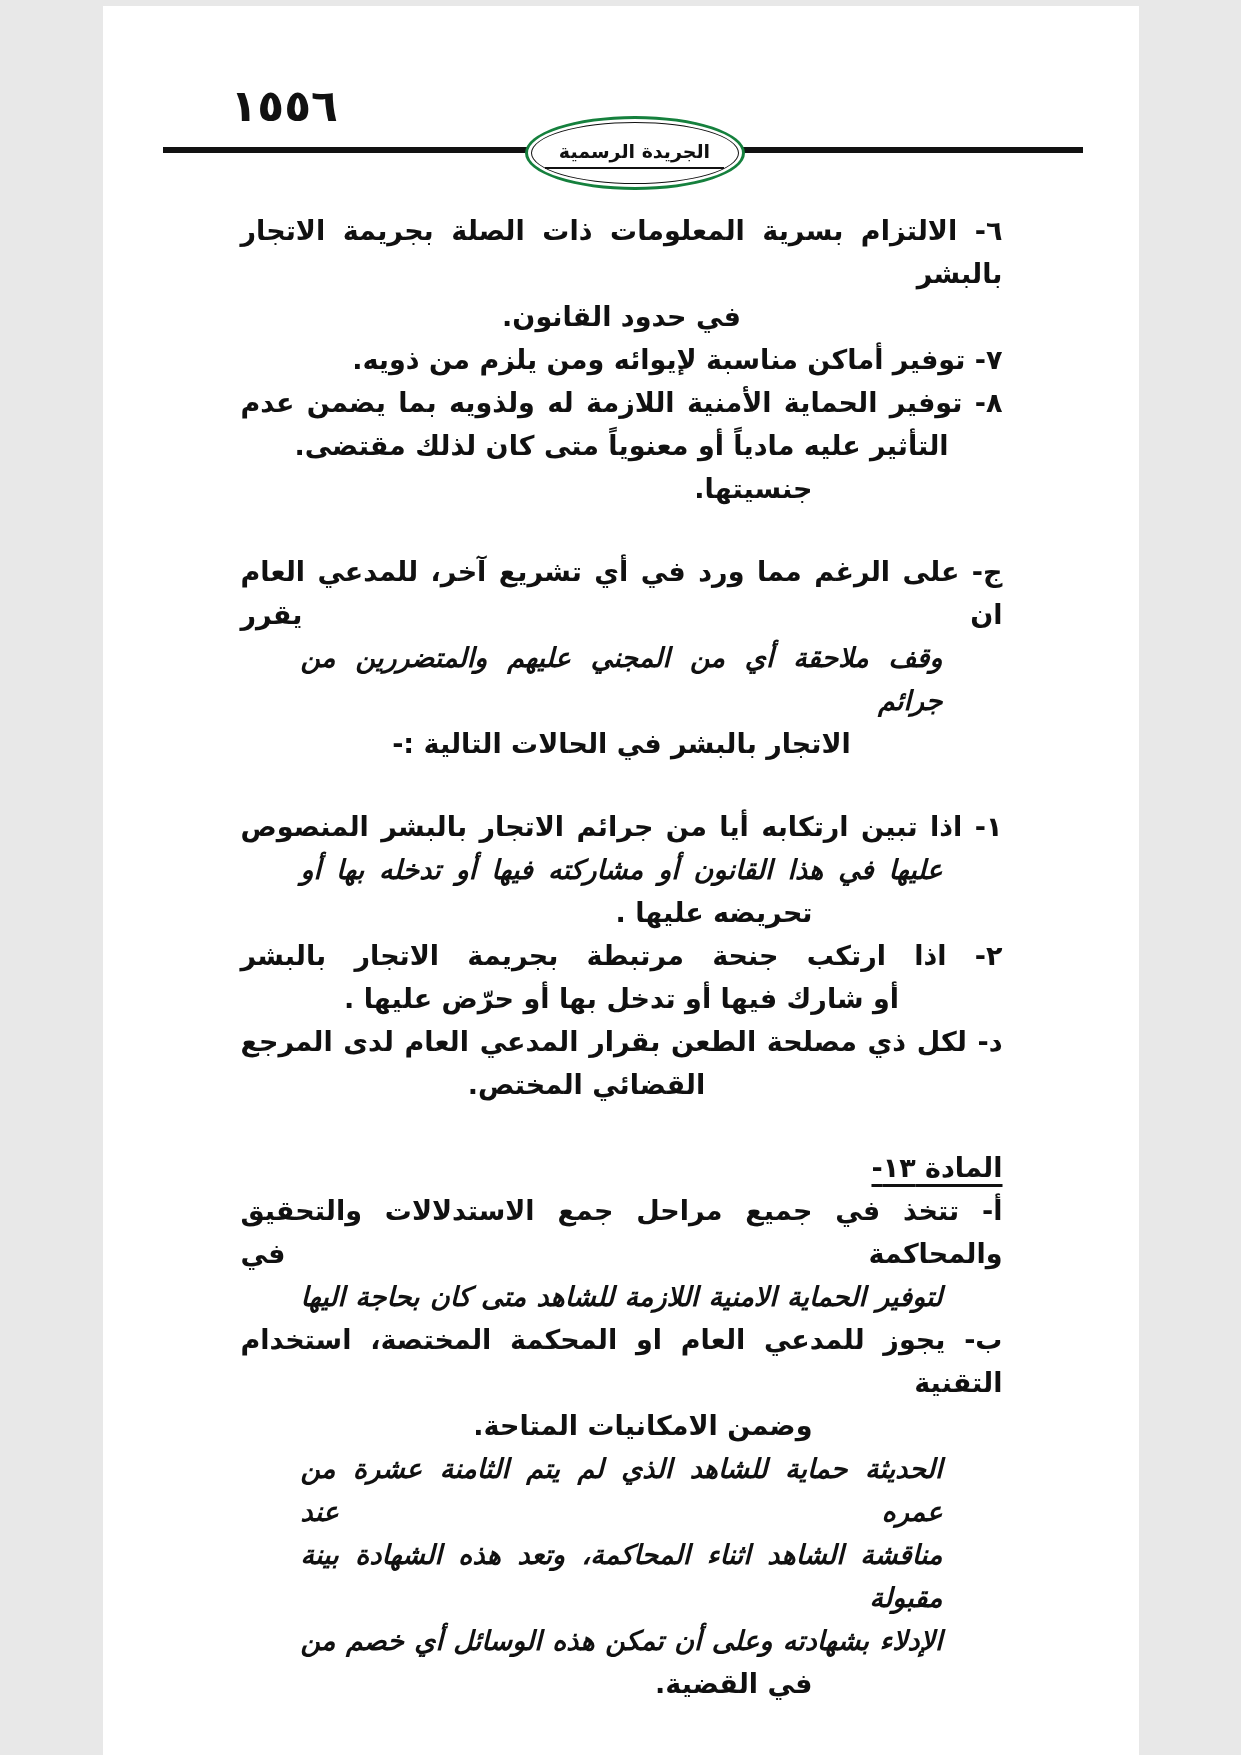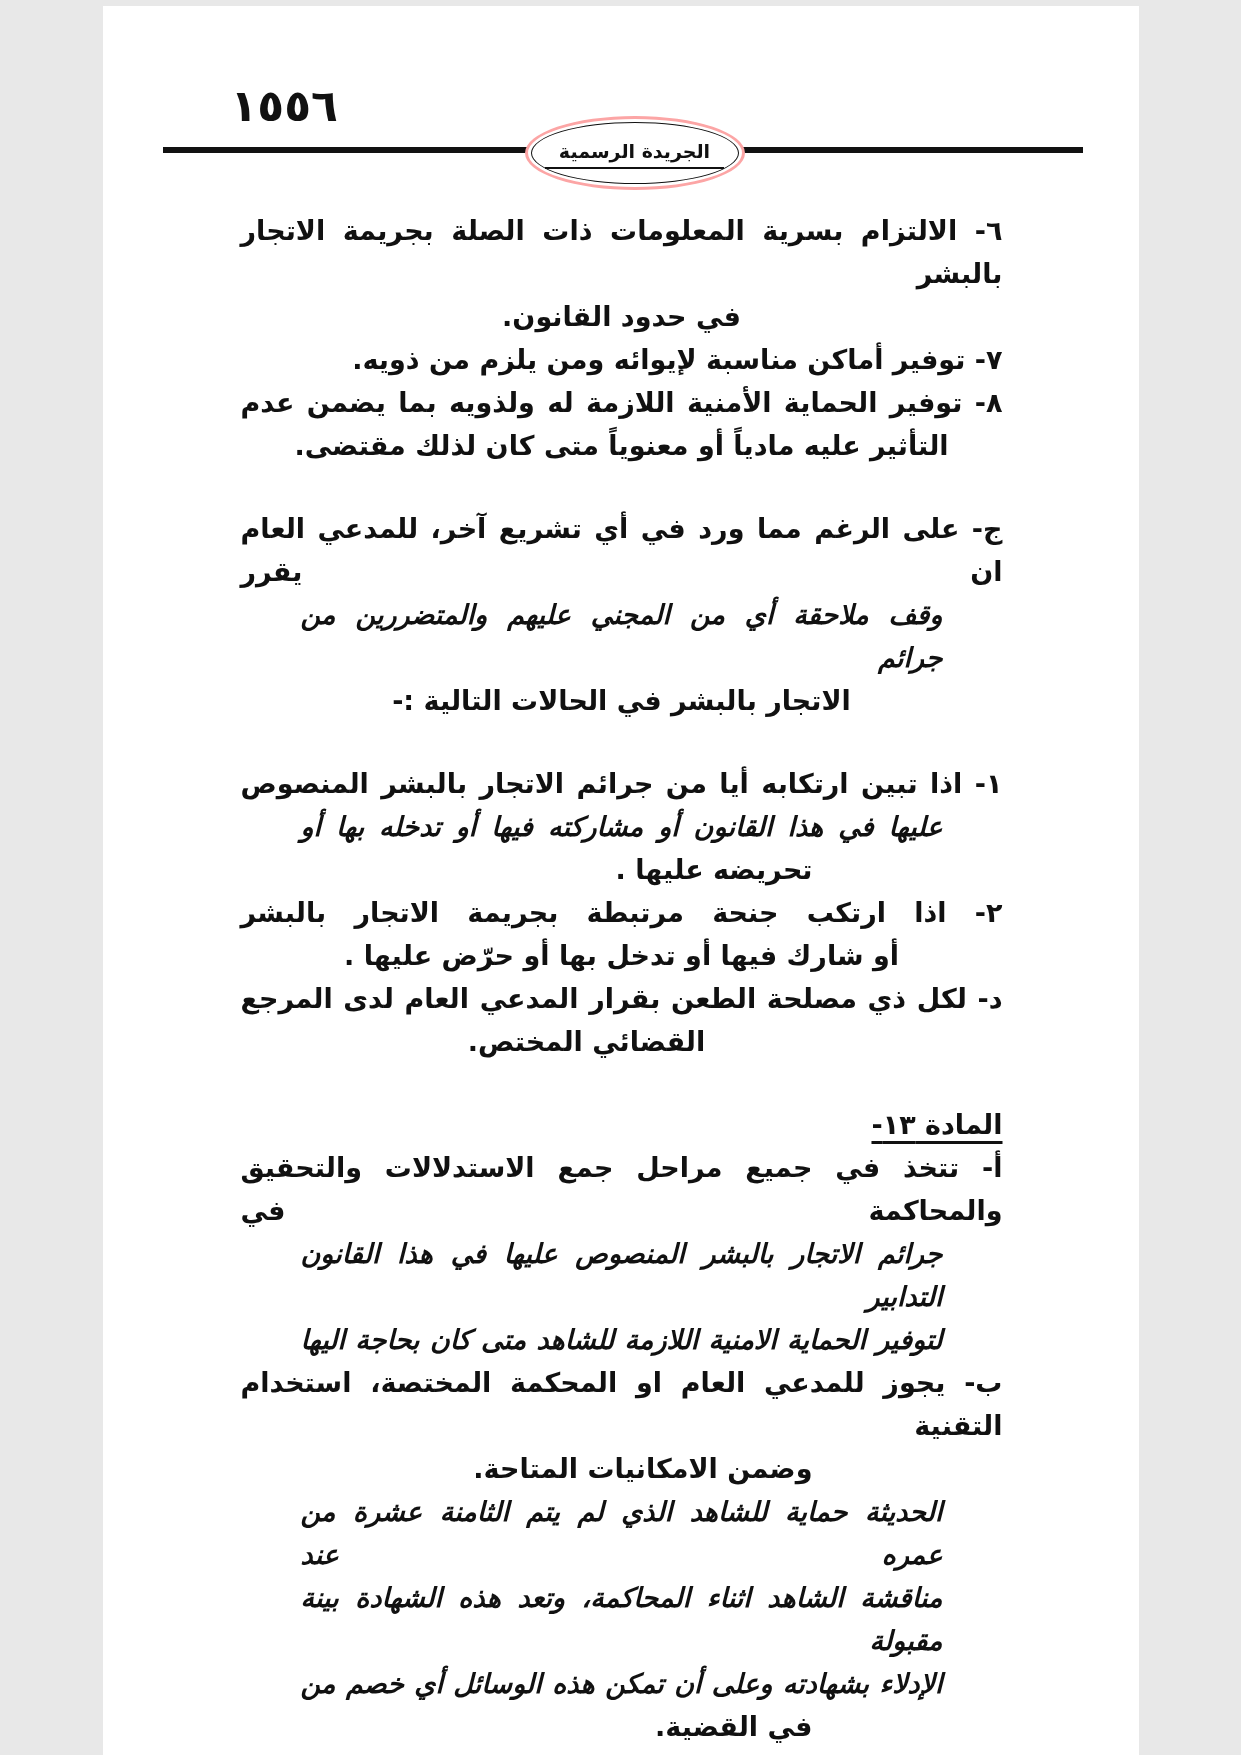--- a/index.html
+++ b/index.html
@@ -34,21 +34,21 @@
     background: #111111;
     z-index: 1;
   }
   .badge {
     position: absolute;
     top: 110px;
     left: 422px;
     width: 214px;
     height: 68px;
     background: #ffffff;
-    border: 3px solid #fca5a5;
+    border: 3px solid #15803d;
     border-radius: 50%;
     z-index: 2;
   }
   .badge-inner {
     position: absolute;
     inset: 3px;
     border: 1.5px solid #111111;
     border-radius: 50%;
     display: flex;
     align-items: center;
@@ -116,36 +116,36 @@
       <span class="badge-text">الجريدة الرسمية</span>
     </div>
   </div>
 
   <main class="content" id="content">
       <div class="ln full">٦- الالتزام بسرية المعلومات ذات الصلة بجريمة الاتجار بالبشر</div>
       <div class="ln center">في حدود القانون.</div>
       <div class="ln right">٧- توفير أماكن مناسبة لإيوائه ومن يلزم من ذويه.</div>
       <div class="ln full">٨- توفير الحماية الأمنية اللازمة له ولذويه بما يضمن عدم</div>
       <div class="ln center">التأثير عليه مادياً أو معنوياً متى كان لذلك مقتضى.</div>
+      <div class="ln indent2">جنسيتها.</div>
       <div class="spacer"></div>
       <div class="ln full">ج- على الرغم مما ورد في أي تشريع آخر، للمدعي العام ان يقرر</div>
       <div class="ln cont">وقف ملاحقة أي من المجني عليهم والمتضررين من جرائم</div>
       <div class="ln center">الاتجار بالبشر في الحالات التالية :-</div>
       <div class="spacer"></div>
       <div class="ln full">١- اذا تبين ارتكابه أيا من جرائم الاتجار بالبشر المنصوص</div>
       <div class="ln cont">عليها في هذا القانون أو مشاركته فيها أو تدخله بها أو</div>
       <div class="ln indent2">تحريضه عليها .</div>
       <div class="ln full">٢- اذا ارتكب جنحة مرتبطة بجريمة الاتجار بالبشر</div>
       <div class="ln center">أو شارك فيها أو تدخل بها أو حرّض عليها .</div>
       <div class="ln full">د- لكل ذي مصلحة الطعن بقرار المدعي العام لدى المرجع</div>
       <div class="ln indent1">القضائي المختص.</div>
       <div class="spacer"></div>
       <div class="ln right u">المادة ١٣-</div>
       <div class="ln full">أ- تتخذ في جميع مراحل جمع الاستدلالات والتحقيق والمحاكمة في</div>
-      <div class="ln cont">جرائم الاتجار بالبشر المنصوص عليها في هذا القانون التدابير</div>
       <div class="ln cont">لتوفير الحماية الامنية اللازمة للشاهد متى كان بحاجة اليها</div>
       <div class="ln full">ب- يجوز للمدعي العام او المحكمة  المختصة، استخدام التقنية</div>
       <div class="ln indent2">وضمن الامكانيات المتاحة.</div>
       <div class="ln cont">الحديثة حماية للشاهد الذي لم يتم الثامنة عشرة من عمره عند</div>
       <div class="ln cont">مناقشة الشاهد اثناء المحاكمة، وتعد هذه الشهادة بينة مقبولة</div>
       <div class="ln cont">الإدلاء بشهادته وعلى أن تمكن هذه الوسائل أي خصم من</div>
       <div class="ln indent2">في القضية.</div>
     </main>
 
 </div>

